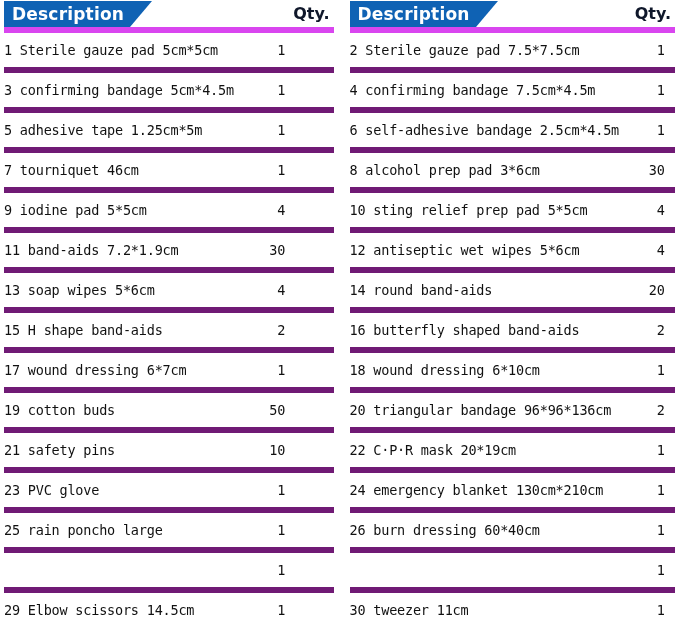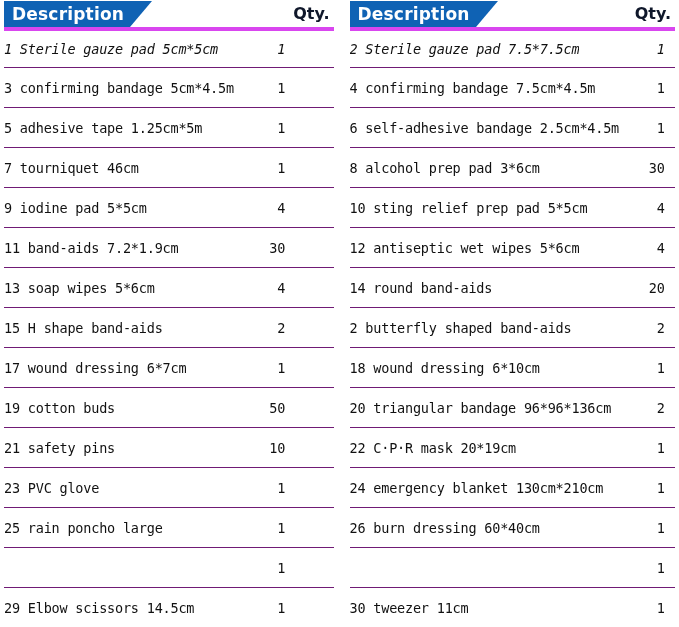--- a/index.html
+++ b/index.html
@@ -69,24 +69,24 @@
     color: #0f172a;
     padding-right: 4px;
     white-space: nowrap;
   }
 
   
   .row {
     height: 40px;
     display: flex;
     align-items: center;
-    border-top: 1px solid #701a75;
+    border-top: 6px solid #701a75;
     box-sizing: border-box;
   }
-  .row:first-of-type { border-top: 4px solid #d946ef; font-style: italic; }
+  .row:first-of-type { border-top: 6px solid #d946ef; }
   .row .desc {
     font-size: 13.5px;
     line-height: 16px;
     white-space: nowrap;
     overflow: hidden;
     letter-spacing: -0.2px;
   }
   .row .qty {
     margin-left: auto;
     font-size: 13.5px;
@@ -203,21 +203,21 @@
         </div>
         <div class="row">
           <span class="desc">12 antiseptic wet wipes 5*6cm</span>
           <span class="qty">4</span>
         </div>
         <div class="row">
           <span class="desc">14 round band-aids</span>
           <span class="qty">20</span>
         </div>
         <div class="row">
-          <span class="desc">2 butterfly shaped band-aids</span>
+          <span class="desc">16 butterfly shaped band-aids</span>
           <span class="qty">2</span>
         </div>
         <div class="row">
           <span class="desc">18 wound dressing 6*10cm</span>
           <span class="qty">1</span>
         </div>
         <div class="row">
           <span class="desc">20 triangular bandage 96*96*136cm</span>
           <span class="qty">2</span>
         </div>

